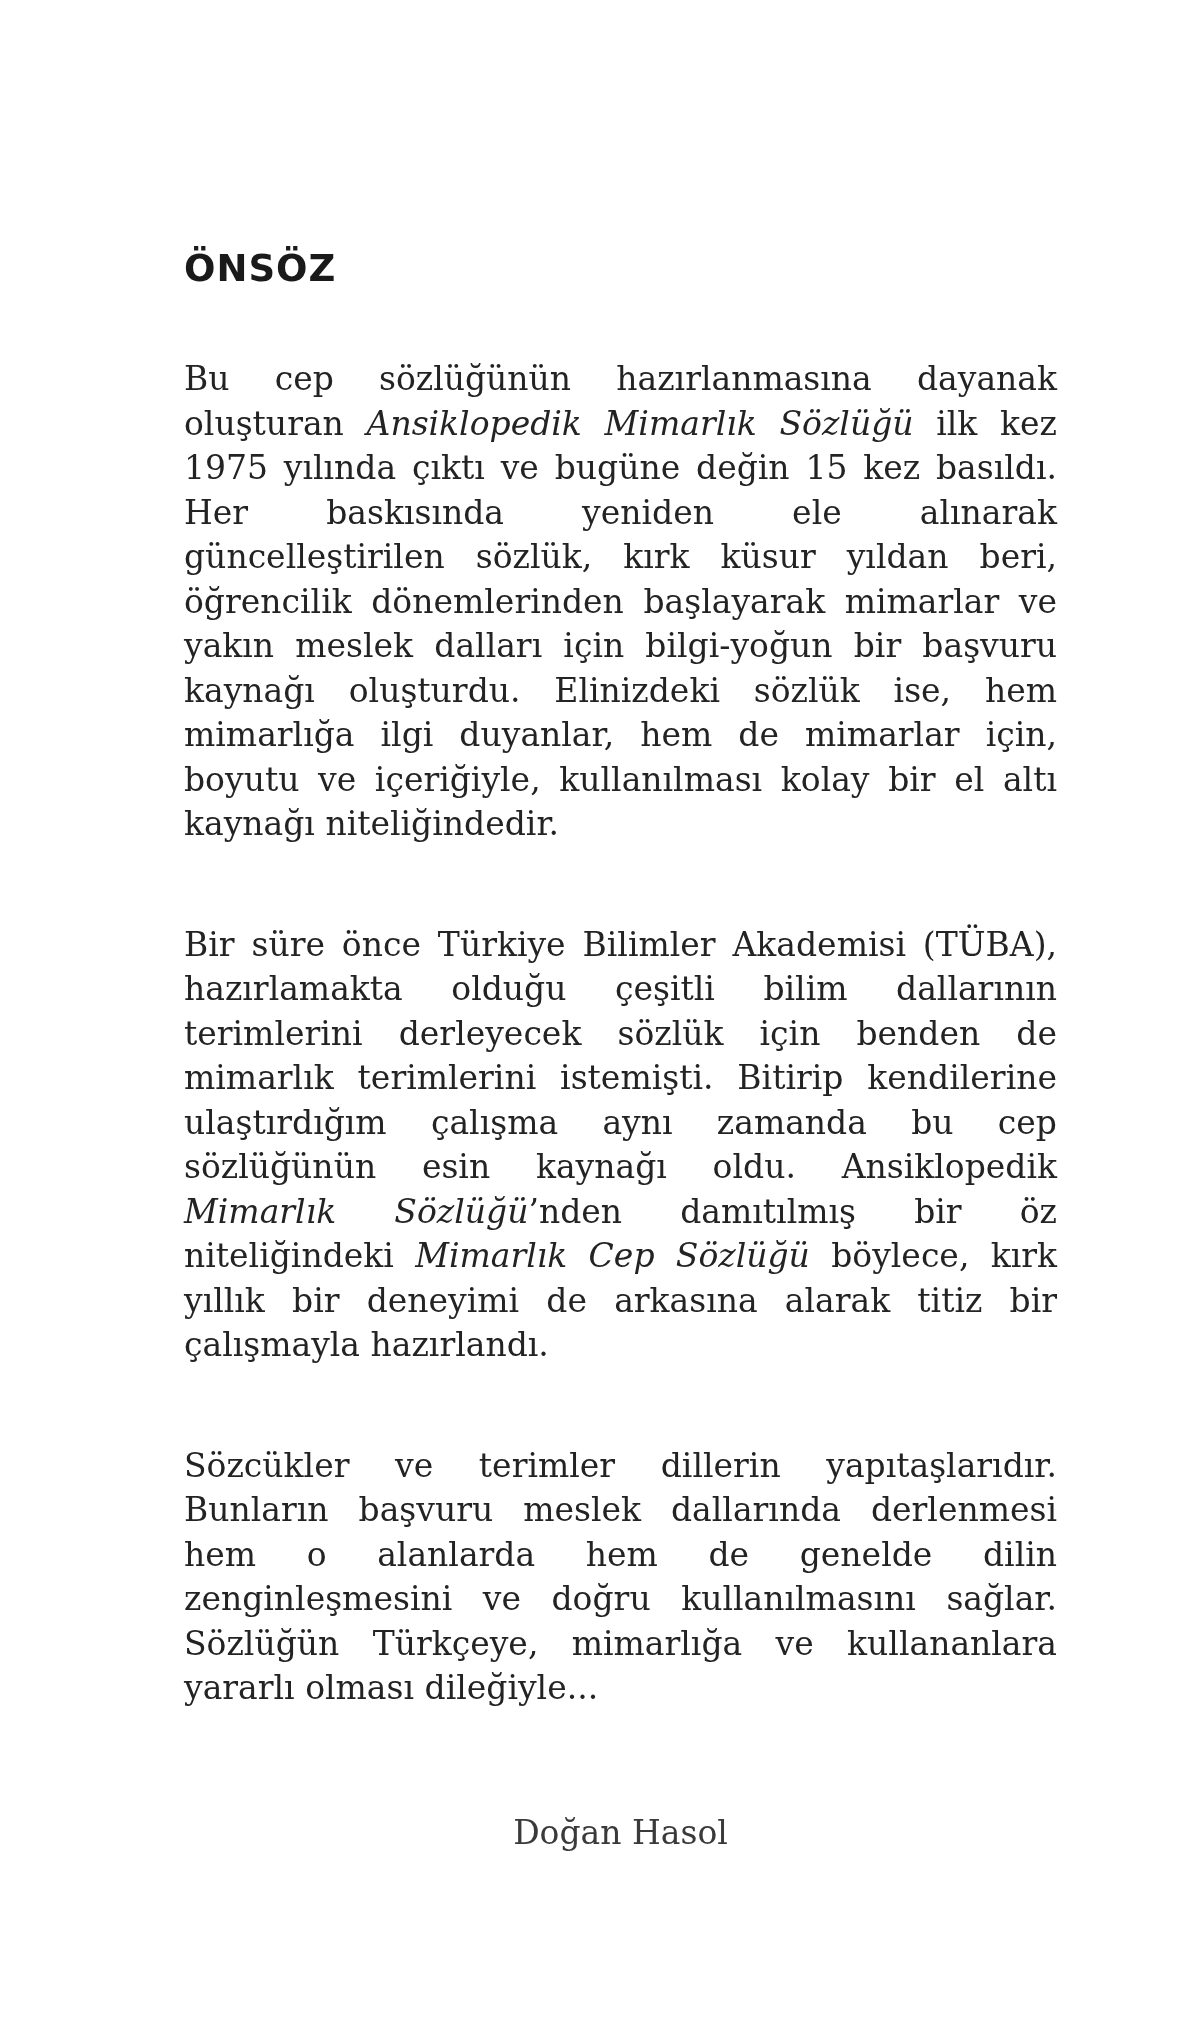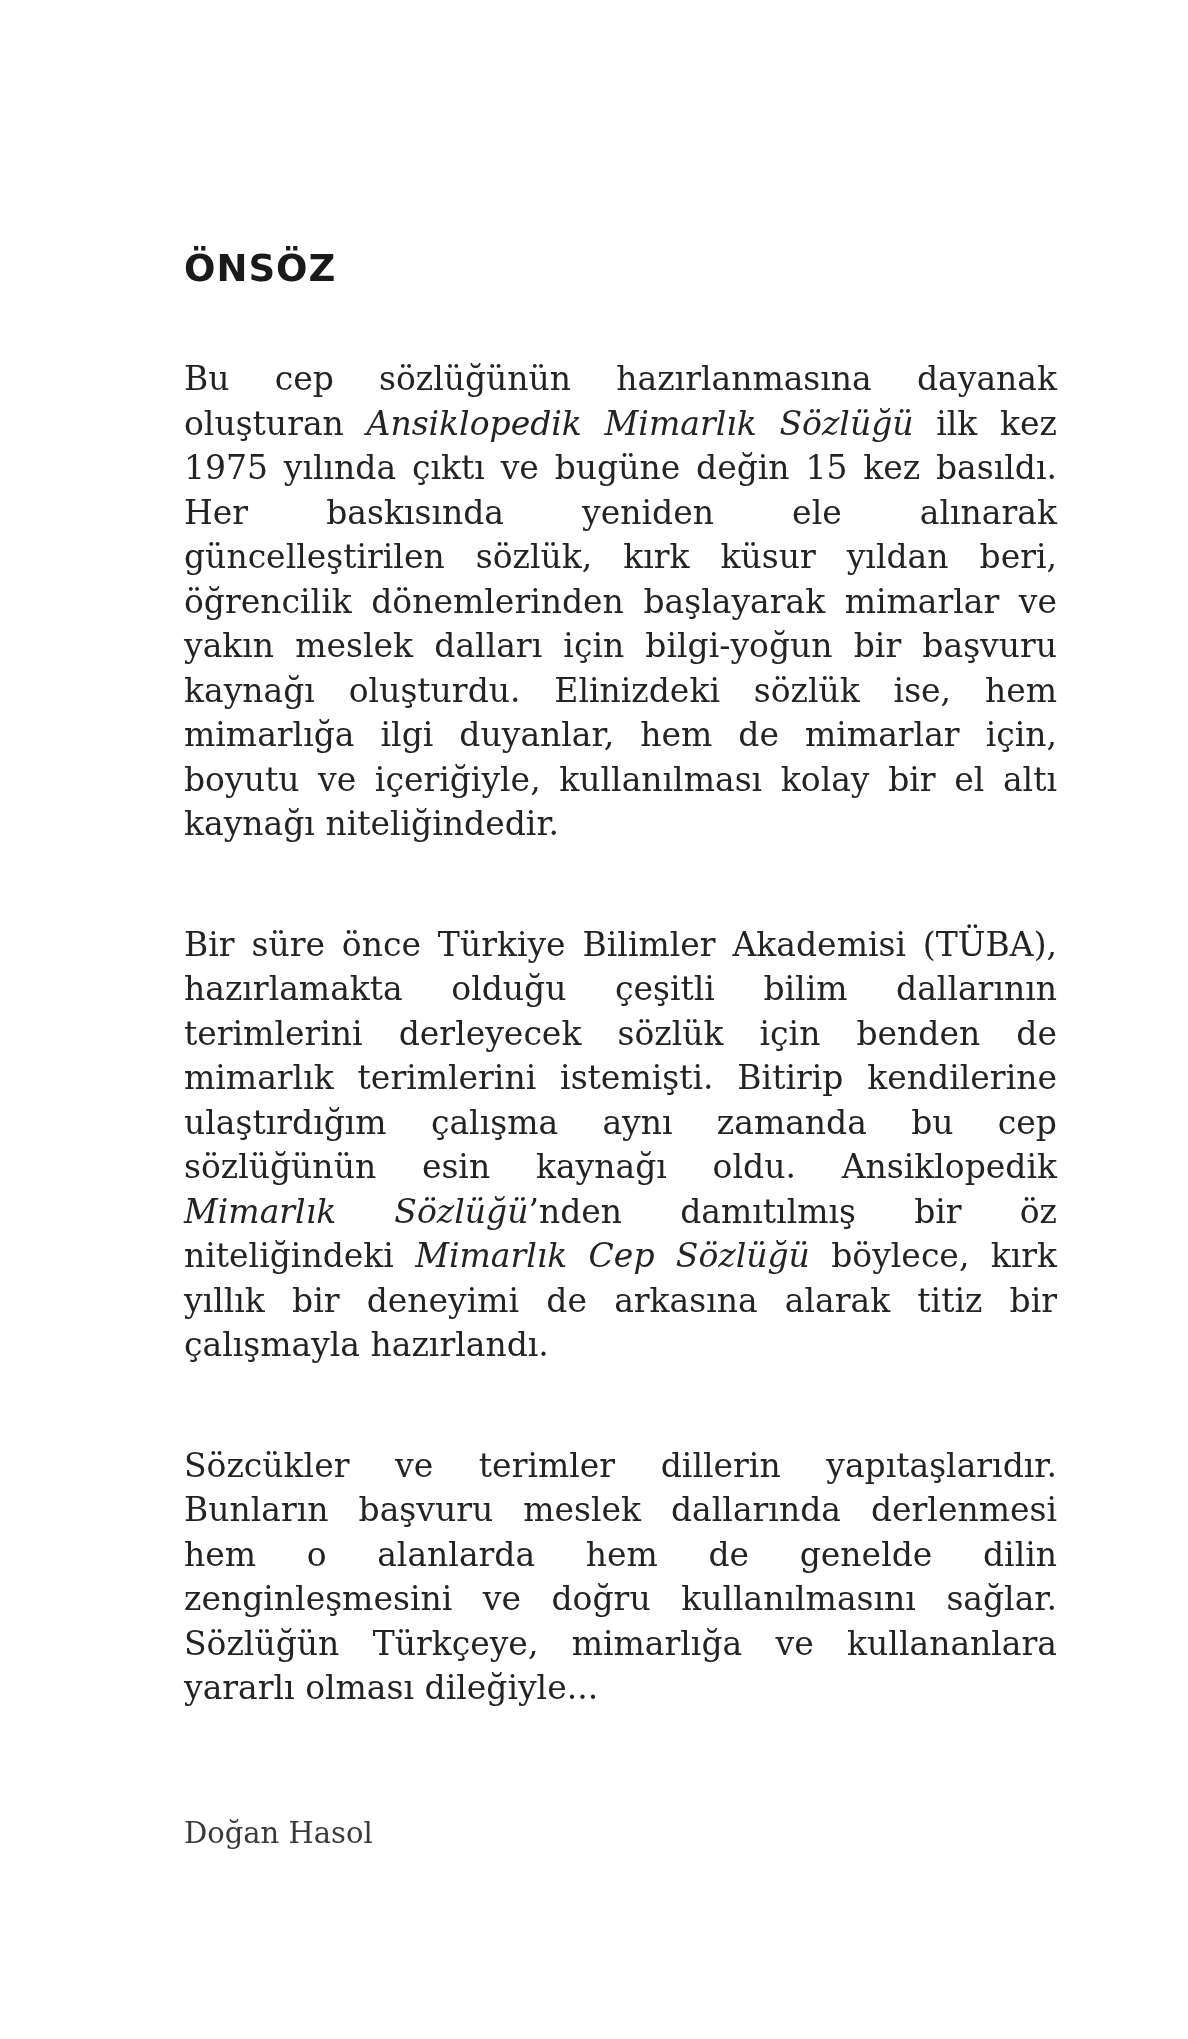--- a/index.html
+++ b/index.html
@@ -30,23 +30,23 @@
     font-size: 33px;
     line-height: 44.5px;
     text-align: justify;
     color: #232323;
     margin: 0 0 76px 0;
     -webkit-hyphens: manual;
     hyphens: manual;
   }
   .para em { font-style: italic; font-weight: inherit; }
   .signature {
-    font-size: 29px;
+    font-size: 33px;
     line-height: 44.5px;
-    text-align: left;
+    text-align: center;
     color: #3a3a3a;
     margin: 100px 0 0 0;
   }
 </style>
 </head>
 <body>
 
 <div class="page">
   <div class="content">
     <h1 class="heading">ÖNSÖZ</h1>

